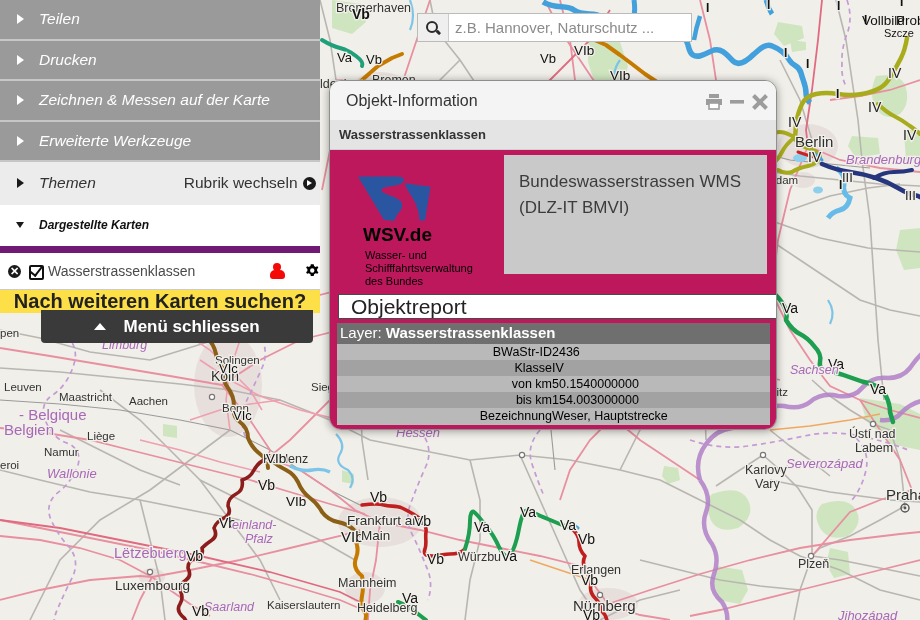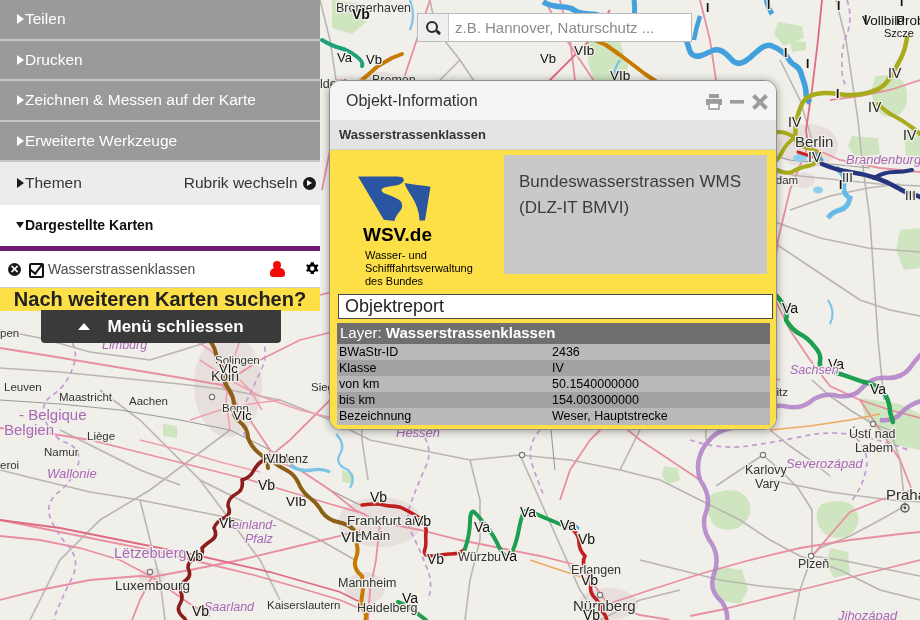--- a/index.html
+++ b/index.html
@@ -3,64 +3,64 @@
 <meta charset="utf-8">
 <style>
 html,body{margin:0;padding:0;}
 body{width:920px;height:620px;overflow:hidden;font-family:"Liberation Sans",sans-serif;}
 #stage{position:relative;width:920px;height:620px;background:#f1efe9;overflow:hidden;}
 #map{position:absolute;left:0;top:0;}
 
 #sidebar{position:absolute;left:0;top:0;width:320px;height:307px;background:#fff;}
 .mrow{position:relative;height:38.5px;background:#9a9a9a;border-bottom:2px solid #c6c6c6;color:#fff;font-size:15.5px;display:flex;align-items:center;}
 .mrow .arr{position:absolute;left:17px;width:0;height:0;border-left:7px solid #fff;border-top:5px solid transparent;border-bottom:5px solid transparent;}
-.mrow .lbl{margin-left:25px;}
+.mrow .lbl{margin-left:39px;font-style:italic;}
 #row-themen{background:#ececec;color:#333;height:42.5px;border-bottom:none;}
 #row-themen .arr{border-left-color:#1a1a1a;}
 .rubrik{position:absolute;right:22px;display:flex;align-items:center;color:#333;}
 .rubrik .circ{position:absolute;right:-18px;width:13px;height:13px;border-radius:50%;background:#1a1a1a;display:flex;align-items:center;justify-content:center;}
 .rubrik .circ:after{content:"";width:0;height:0;border-left:5px solid #fff;border-top:3.5px solid transparent;border-bottom:3.5px solid transparent;margin-left:1px;}
-#row-darg{background:#fff;color:#111;height:41.5px;font-weight:bold;font-size:14px;border-bottom:5px solid #701a75;}
+#row-darg{background:#fff;color:#111;height:41.5px;font-weight:bold;font-size:12px;border-bottom:7px solid #701a75;}
 #row-darg .darr{position:absolute;left:16px;width:0;height:0;border-top:6px solid #1a1a1a;border-left:4.5px solid transparent;border-right:4.5px solid transparent;}
 #row-layer{position:relative;height:36px;background:#fff;border-bottom:1px solid #ccc;display:flex;align-items:center;color:#4a4a4a;font-size:14px;}
 #row-search{height:23px;background:#fde047;display:flex;align-items:center;justify-content:center;color:#222;font-size:20px;font-weight:bold;}
 
 .xcirc{position:absolute;left:8px;top:12px;width:13px;height:13px;border-radius:50%;background:#1a1a1a;color:#fff;font-size:11px;font-weight:bold;line-height:13px;text-align:center;}
 .chk{position:absolute;left:29px;top:12px;width:10.5px;height:10.5px;border:2.2px solid #111;border-radius:2px;}
 .chk:after{content:"";position:absolute;left:2px;top:-3.5px;width:4.5px;height:9.5px;border:solid #111;border-width:0 2.5px 2.5px 0;transform:rotate(38deg);}
 #row-layer .ltxt{margin-left:48px;}
 .person{position:absolute;left:270px;top:10px;width:15px;height:16px;}
 .person .hd{position:absolute;left:3.2px;top:0;width:8px;height:8px;border-radius:50%;background:#f50808;}
 .person .bd{position:absolute;left:0;top:7px;width:14.5px;height:9px;border-radius:5px 5px 3px 3px;background:#f50808;}
 .gear{position:absolute;left:305px;top:10px;}
-#menubtn{position:absolute;left:41px;top:310px;width:240px;height:33px;background:#3a3a3a;border-radius:0 0 4px 4px;color:#fff;font-weight:bold;font-size:17px;display:flex;align-items:center;justify-content:center;}
+#menubtn{position:absolute;left:41px;top:310px;width:272px;height:33px;background:#3a3a3a;border-radius:0 0 4px 4px;color:#fff;font-weight:bold;font-size:17px;display:flex;align-items:center;justify-content:center;}
 #menubtn .uarr{width:0;height:0;border-bottom:7px solid #fff;border-left:6px solid transparent;border-right:6px solid transparent;margin-right:17px;}
 
 #search{position:absolute;left:385px;top:13px;width:275px;height:29px;background:#fff;border:1px solid #bbb;box-sizing:border-box;display:flex;margin-left:32px;}
 #search .mag{width:30px;height:100%;background:#efefef;border-right:1px solid #ccc;position:relative;}
 #search .mag:before{content:"";position:absolute;left:8px;top:7px;width:8px;height:8px;border:2.4px solid #2a2a2a;border-radius:50%;}
 #search .mag:after{content:"";position:absolute;left:18px;top:17px;width:5px;height:2.6px;background:#2a2a2a;transform:rotate(45deg);border-radius:1px;}
 #search .ph{color:#8b8b8b;font-size:15px;line-height:27px;padding-left:6px;}
 
 #dialog{position:absolute;left:329px;top:80px;width:446px;height:348px;background:#fff;border:1px solid #8e8e8e;border-radius:12px;box-shadow:0 1px 9px rgba(0,0,0,0.38);box-sizing:content-box;overflow:hidden;}
 #dtitle{height:39px;background:#f4f4f4;display:flex;align-items:center;font-size:16px;color:#333;}
 #dtitle .t{margin-left:16px;}
 #dtitle .icons{position:absolute;right:8px;top:12.5px;width:64px;height:16px;}
 #dband{height:30px;background:#e4e4e4;display:flex;align-items:center;font-size:13px;font-weight:bold;color:#333;border-bottom:1px solid #d0d0d0;box-sizing:border-box;}
 #dband .t{margin-left:9px;}
-#dcontent{position:relative;background:#fde047;height:279px;}
+#dcontent{position:relative;background:#be185d;height:279px;}
 #graybox{position:absolute;left:174px;top:5px;width:263px;height:119px;background:#c9c9c9;color:#3c3c3c;font-size:17px;line-height:26px;padding:14px 0 0 15px;box-sizing:border-box;}
 #logo{position:absolute;left:8px;top:6px;width:160px;height:130px;}
-#objreport{position:absolute;left:8px;top:144px;width:427px;height:23px;border:1.5px solid #4a4a4a;background:#fff;font-size:18px;color:#222;line-height:23px;padding-left:6px;}
+#objreport{position:absolute;left:8px;top:144px;width:427px;height:23px;border:1.5px solid #4a4a4a;background:#fff;font-size:21px;color:#222;line-height:23px;padding-left:12px;}
 #otable{position:absolute;left:7px;top:173px;width:433px;font-size:12.5px;color:#000;}
 #otable .hd{height:20.5px;background:#6f6f6f;color:#fff;font-size:15px;line-height:20.5px;padding-left:3px;}
 #otable .r{display:flex;height:16.2px;line-height:16.2px;}
 #otable .r.a{background:#b9b9b9;}
 #otable .r.b{background:#a2a2a2;}
-#otable .c1{width:213px;padding-left:2px;}
+#otable .c1{width:213px;padding-left:2px;text-align:right;}
 #otable .c2{flex:1;}
 #otable .r5{height:16.6px;line-height:16.6px;}
 .maplbl{position:absolute;color:#2e2e2e;}
 </style>
 </head>
 <body>
 <div id="stage">
 <svg id="map" width="920" height="620" viewBox="0 0 920 620">
 <ellipse cx="228" cy="385" rx="34" ry="52" fill="#e7dfdc"></ellipse>
 <ellipse cx="808" cy="146" rx="30" ry="22" fill="#e7dfdc"></ellipse>

